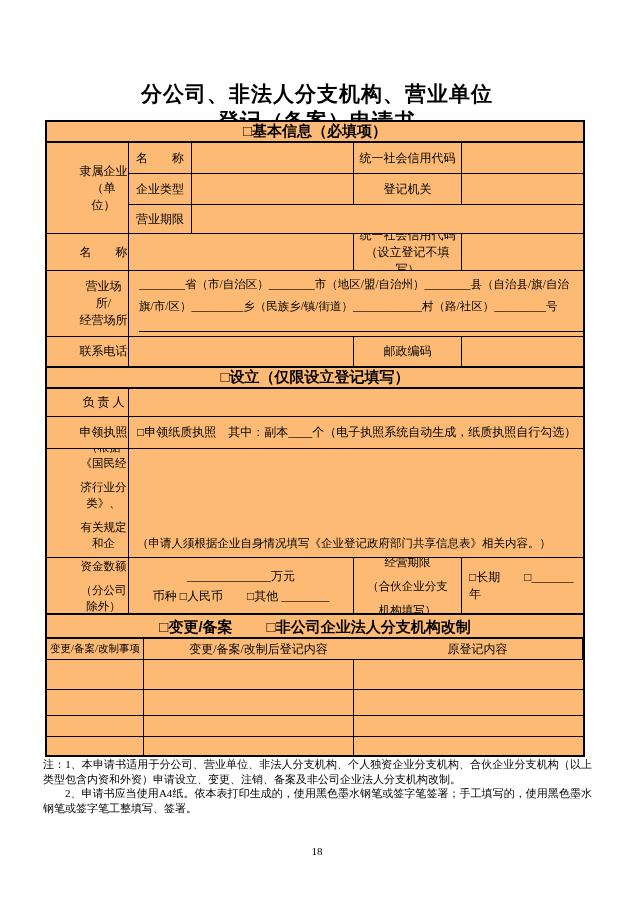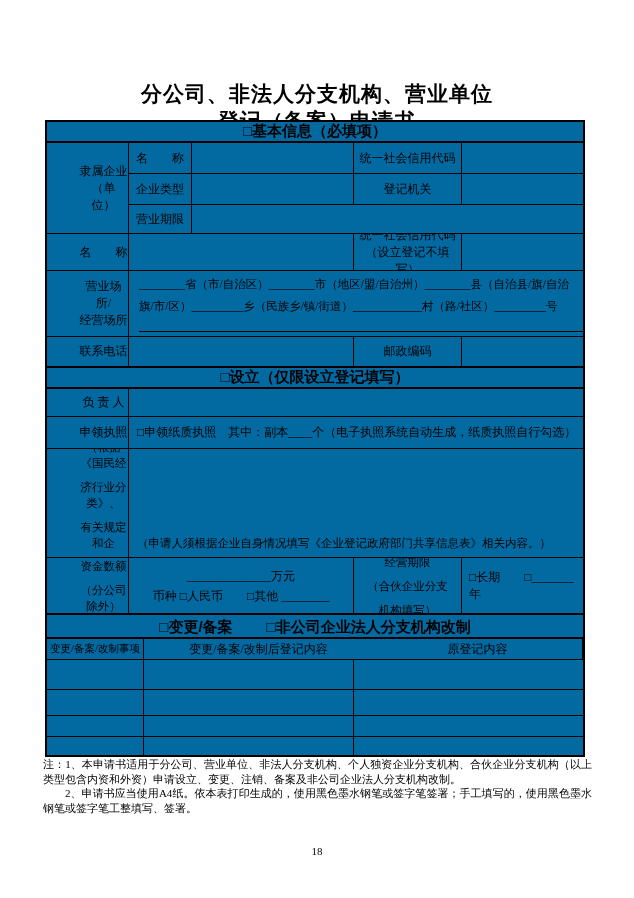--- a/index.html
+++ b/index.html
@@ -8,21 +8,21 @@
     font-family:"Liberation Serif","DejaVu Serif",serif;color:#000;
     -webkit-font-smoothing:antialiased;
   }
   .title{
     position:absolute;top:64px;left:0;width:634px;text-align:center;
     font-family:"Liberation Sans","DejaVu Sans",sans-serif;
     font-weight:bold;font-size:21px;line-height:27px;letter-spacing:1px;margin-top:16px;
   }
   .tbl{
     position:absolute;left:45px;top:120px;width:540px;box-sizing:border-box;
-    border:2px solid #000;background:#0369a1;
+    border:2px solid #000;background:#fdba74;
   }
   .tr{display:flex;border-bottom:1px solid #000;box-sizing:border-box;align-items:stretch;}
   .tr.last{border-bottom:none;}
   .td{
     border-right:1px solid #000;box-sizing:border-box;
     display:flex;align-items:center;justify-content:center;text-align:center;
     font-size:12px;overflow:hidden;
   }
   .td.end{border-right:none;}
   .td.col{flex-direction:column;}

